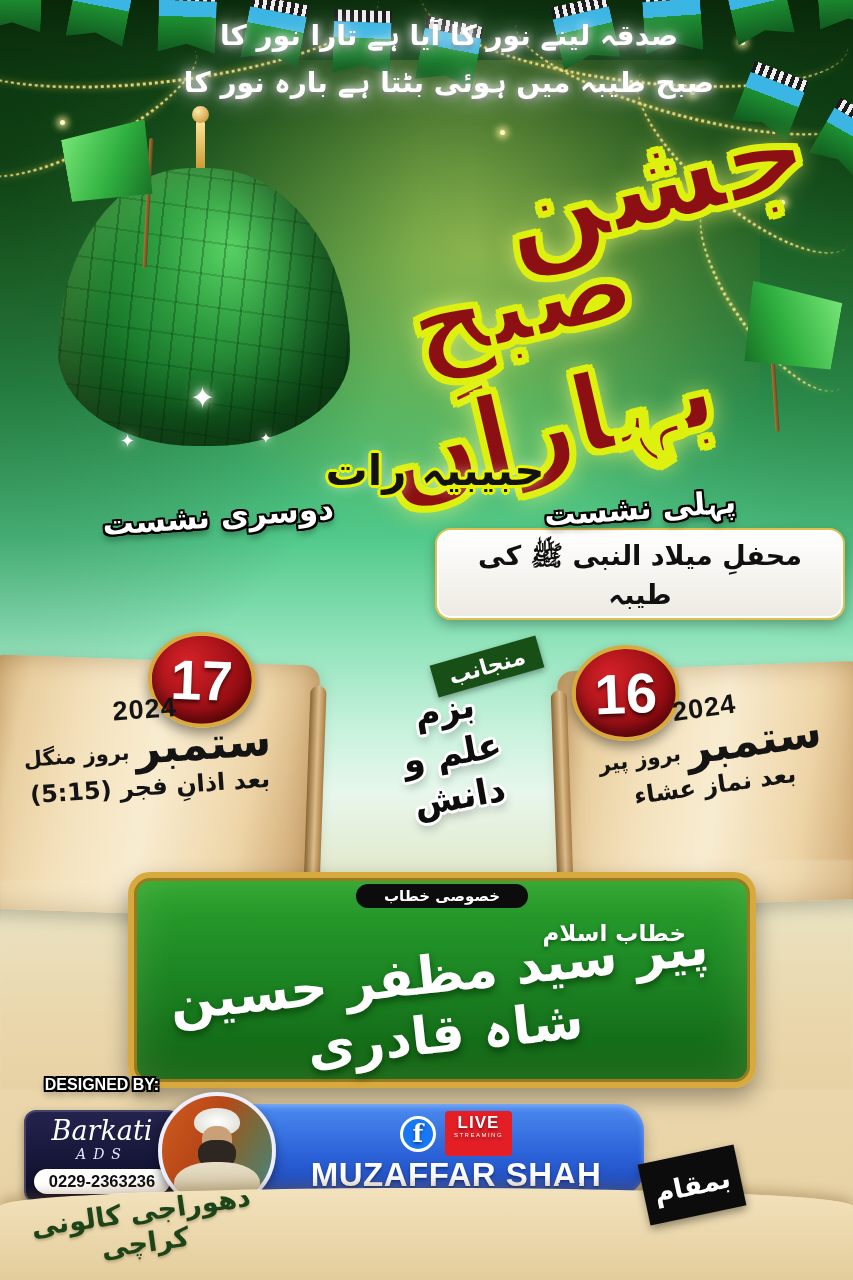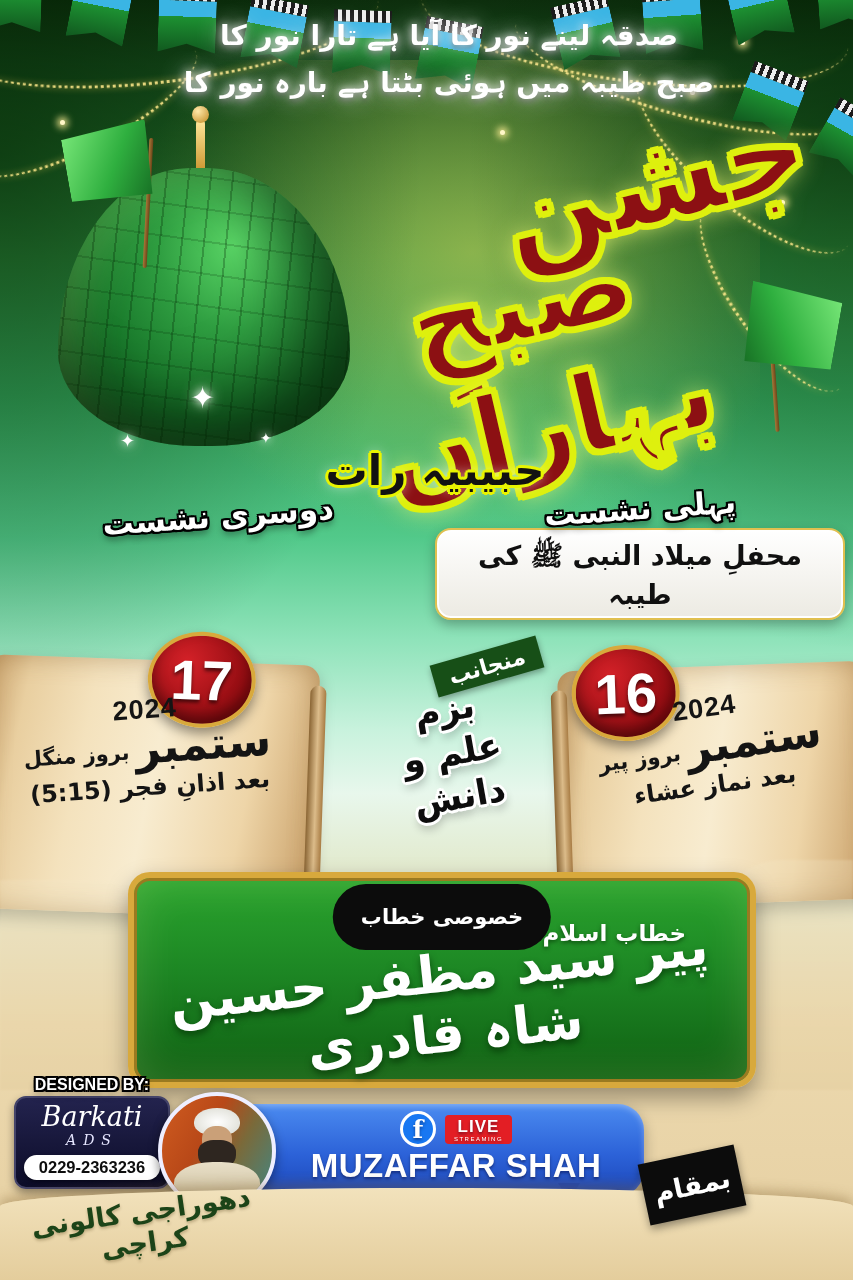--- a/index.html
+++ b/index.html
@@ -114,30 +114,30 @@
   .o-white{color:#0d0d0d;font-weight:bold;
     text-shadow:-3px 0 0 #fff,3px 0 0 #fff,0 -3px 0 #fff,0 3px 0 #fff,
       -2px -2px 0 #fff,2px -2px 0 #fff,-2px 2px 0 #fff,2px 2px 0 #fff,0 6px 10px rgba(0,0,0,.3);}
   .org-name{margin-top:4px;transform:rotate(-10deg);font-size:35px;line-height:44px;}
   
   .banner{position:absolute;left:128px;top:872px;width:616px;height:204px;border-radius:22px;
     border:6px solid #d8a93c;
     background:linear-gradient(180deg,#2aa42e 0%,#1d8724 45%,#106013 100%);
     box-shadow:0 10px 22px rgba(0,0,0,.35), inset 0 0 0 3px #9a7a20, inset 0 0 46px rgba(255,255,170,.18);}
   .badge-pill{position:absolute;top:6px;left:50%;transform:translateX(-50%);
-    background:#0c0c0c;color:#fff;border-radius:999px;padding:21px 28px;font-size:21px;font-weight:bold;}
+    background:#0c0c0c;color:#fff;border-radius:999px;padding:3px 28px;font-size:15px;font-weight:bold;}
   .honorific{position:absolute;top:42px;right:64px;color:#fff;font-size:23px;font-weight:bold;
     text-shadow:0 2px 4px rgba(0,40,0,.6);}
   .speaker{position:absolute;left:0;right:0;top:66px;text-align:center;color:#fff;font-size:52px;font-weight:bold;
     transform:rotate(-6deg);text-shadow:0 4px 7px rgba(0,40,0,.6);}
   
-  .designer{position:absolute;left:14px;top:1076px;width:156px;text-align:center;}
+  .designer{position:absolute;left:24px;top:1076px;width:156px;text-align:center;}
   .d-label{font-family:"Liberation Sans",sans-serif;font-size:16px;}
   .d-box{background:linear-gradient(180deg,#23234e,#0c0c28);border-radius:12px;border:2px solid #44446a;
-    padding:4px 6px 7px;margin-top:2px;box-shadow:0 4px 8px rgba(0,0,0,.4);}
+    padding:4px 6px 7px;margin-top:16px;box-shadow:0 4px 8px rgba(0,0,0,.4);}
   .d-brand{font-family:"DejaVu Serif",serif;font-style:italic;color:#fff;font-size:27px;line-height:30px;}
   .d-sub{font-family:"DejaVu Serif",serif;font-style:italic;color:#e6e6ff;font-size:14px;letter-spacing:7px;}
   .d-phone{background:#fff;border-radius:999px;margin:7px 2px 0;padding:3px 2px;font-size:16.5px;font-weight:bold;
     color:#0d0d0d;font-family:"Liberation Sans",sans-serif;box-shadow:0 2px 4px rgba(0,0,0,.4);}
   
   .livebar{position:absolute;left:166px;top:1104px;width:478px;height:92px;border-radius:26px;
     background:linear-gradient(180deg,#4b8bf0 0%,#2c62d8 55%,#1c46b8 100%);
     box-shadow:0 6px 14px rgba(0,0,0,.3), inset 0 2px 6px rgba(255,255,255,.35);}
   .livebar::after{content:"";position:absolute;bottom:-15px;right:64px;
     border:11px solid transparent;border-top:17px solid #1c46b8;}
@@ -151,21 +151,21 @@
   .ph-body{position:absolute;left:12px;top:66px;width:86px;height:46px;border-radius:45% 45% 0 0;
     background:linear-gradient(180deg,#e8dfc8,#c8ba96);}
   .ph-desk{position:absolute;left:0;bottom:0;width:100%;height:14px;
     background:linear-gradient(180deg,#8a5a28,#6a4018);}
   .lb-content{position:absolute;left:110px;right:8px;top:7px;text-align:center;color:#fff;
     font-family:"Liberation Sans",sans-serif;text-shadow:0 2px 3px rgba(0,0,40,.45);}
   .lb-row1{display:flex;align-items:center;justify-content:center;gap:9px;}
   .fb-circle{width:36px;height:36px;border-radius:50%;background:#1877f2;border:3px solid #fff;
     color:#fff;font-weight:bold;font-size:25px;display:flex;align-items:center;justify-content:center;
     font-family:"DejaVu Serif",serif;box-sizing:border-box;}
-  .live-badge{background:#e31e24;border-radius:4px;padding:3px 9px 2px;line-height:1;text-align:center;}
+  .live-badge{background:#e31e24;border-radius:4px;padding:3px 9px 18px;line-height:1;text-align:center;}
   .live-big{display:block;font-size:17px;font-weight:bold;letter-spacing:1px;}
   .live-small{display:block;font-size:6px;letter-spacing:1.5px;margin-top:1px;}
   .lb-name1{font-size:29px;font-weight:bold;}
   .lb-name2{font-size:33px;font-weight:bold;letter-spacing:.5px;}
   
   .art{position:absolute;opacity:.3;filter:blur(1px);}
   .art-l{left:0;top:880px;width:150px;height:210px;
     background:linear-gradient(180deg,rgba(244,232,200,.9),rgba(222,198,148,.9));border-radius:0 60px 0 0;}
   .art-r{right:0;top:860px;width:140px;height:230px;
     background:linear-gradient(180deg,rgba(244,232,200,.9),rgba(222,198,148,.9));border-radius:70px 0 0 0;}

